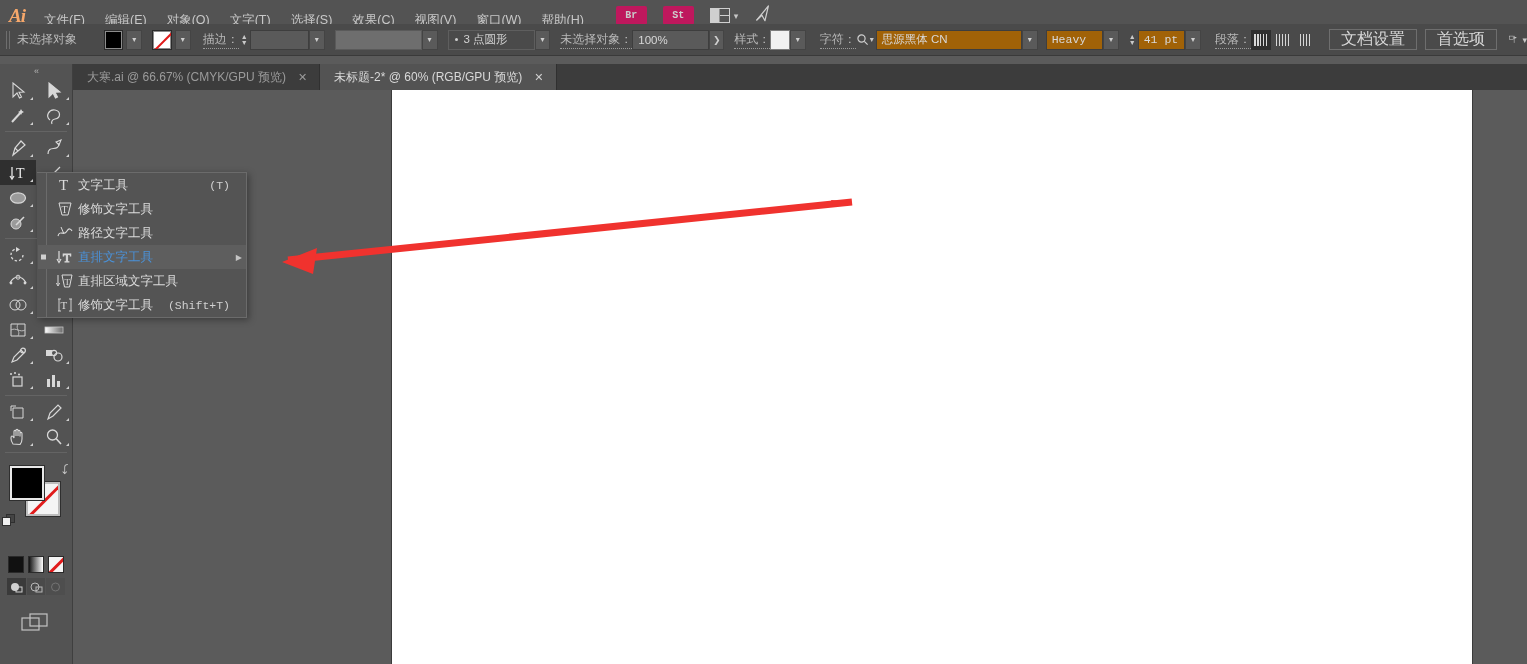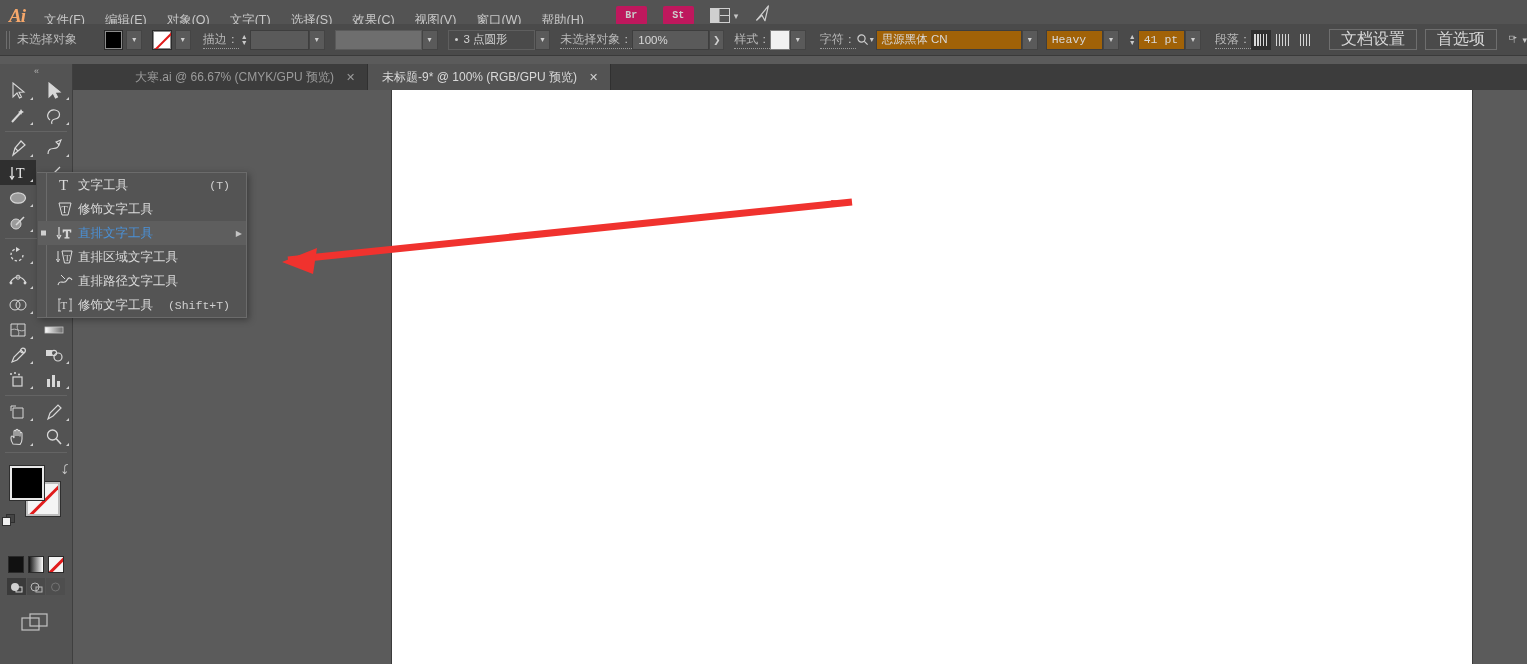--- a/index.html
+++ b/index.html
@@ -96,21 +96,21 @@
   .para-ic.on { background: #2e2e2e; }
   .para-ic i {
     display: block; width: 14px; height: 12px;
     background-image: repeating-linear-gradient(to right,#d6d6d6 0 1.5px,transparent 1.5px 3px);
   }
   .doc-ic { width: 18px; height: 16px; position: relative; }
 
   
   .tabbar {
     position: absolute; left: 0; top: 64px; width: 1527px; height: 26px;
-    background: #3c3c3c; display: flex; align-items: stretch; padding-left: 48px;
+    background: #3c3c3c; display: flex; align-items: stretch;
   }
   .tabbar-pad { width: 73px; background: #3c3c3c; }
   .tab {
     display: flex; align-items: center; gap: 12px; padding: 0 12px 0 14px;
     font-size: 12px; color: #9b9b9b; background: #3c3c3c;
     border-right: 1px solid #303030; white-space: nowrap; cursor: default;
   }
   .tab.active { background: #535353; color: #d9d9d9; }
   .tab .x { font-size: 11px; color: #9b9b9b; }
   .tab.active .x { color: #d0d0d0; }
@@ -334,21 +334,21 @@
     </span>
   </div>
 
   <div class="tabbar">
     <div class="tabbar-pad"></div>
     <div class="tab">
       <span>大寒.ai @ 66.67% (CMYK/GPU 预览)</span>
       <span class="x">✕</span>
     </div>
     <div class="tab active">
-      <span>未标题-9* @ 100% (RGB/GPU 预览)</span>
+      <span>未标题-2* @ 60% (RGB/GPU 预览)</span>
       <span class="x">✕</span>
     </div>
   </div>
 
   <div class="canvas-area">
     <div class="artboard"></div>
     <svg class="annot" viewBox="0 0 1454 574">
       <g>
         <path d="M 779 112 L 215 170" stroke="#f0322e" stroke-width="7" stroke-linecap="butt"></path>
         <path d="M 779 112 L 758 110 L 760 115 Z" fill="#f0322e"></path>
@@ -617,20 +617,30 @@
       <span class="fi">
         <svg width="16" height="16" viewBox="0 0 16 16">
             <path d="M2 2 L14 2 L11 14 L5 14 Z" fill="none" stroke="#dcdcdc" stroke-width="1"></path>
             <text x="4.5" y="12" font-family="Liberation Serif, serif" font-size="10" fill="#dcdcdc">T</text>
           </svg>
       </span>
       <span class="fly-lbl">修饰文字工具</span>
       <span class="shortcut"></span>
     </div>
 
+    <div class="fly-row">
+      <span class="fi">
+        <svg width="18" height="16" viewBox="0 0 18 16">
+            <path d="M2 11 C4 4 8 12 11 6 C13 2.5 15 4 16 6" fill="none" stroke="#dcdcdc" stroke-width="1.1"></path>
+            <line x1="5" y1="2" x2="8" y2="9" stroke="#dcdcdc" stroke-width="1"></line>
+          </svg>
+      </span>
+      <span class="fly-lbl">路径文字工具</span>
+      <span class="shortcut"></span>
+    </div>
 
     <div class="fly-row active">
       <span class="fly-marker"></span>
       <span class="fi">
         <svg width="18" height="16" viewBox="0 0 18 16">
           <line x1="3" y1="2" x2="3" y2="11" stroke="#dcdcdc" stroke-width="1.2"></line>
           <path d="M1 10 L3 13.5 L5 10" fill="none" stroke="#dcdcdc" stroke-width="1.2"></path>
           <text x="7" y="13" font-family="Liberation Serif, serif" font-size="13" fill="#dcdcdc">T</text>
         </svg>
       </span>
@@ -645,30 +655,20 @@
           <line x1="2" y1="2" x2="2" y2="11" stroke="#dcdcdc" stroke-width="1"></line>
           <path d="M0.4 10 L2 13 L3.6 10" fill="none" stroke="#dcdcdc" stroke-width="1"></path>
           <path d="M6 2 L16 2 L13.5 14 L8.5 14 Z" fill="none" stroke="#dcdcdc" stroke-width="1"></path>
           <text x="8.5" y="12" font-family="Liberation Serif, serif" font-size="9" fill="#dcdcdc">T</text>
         </svg>
       </span>
       <span class="fly-lbl">直排区域文字工具</span>
       <span class="shortcut"></span>
     </div>
 
-    <div class="fly-row">
-      <span class="fi">
-        <svg width="18" height="16" viewBox="0 0 18 16">
-            <path d="M2 12 C4 5 8 13 11 7 C13 3.5 15 5 16 7" fill="none" stroke="#dcdcdc" stroke-width="1.1"></path>
-            <line x1="5" y1="2" x2="9" y2="6" stroke="#dcdcdc" stroke-width="1"></line>
-          </svg>
-      </span>
-      <span class="fly-lbl">直排路径文字工具</span>
-      <span class="shortcut"></span>
-    </div>
 
     <div class="fly-row">
       <span class="fi">
         <svg width="16" height="16" viewBox="0 0 16 16">
           <text x="3.5" y="12" font-family="Liberation Serif, serif" font-size="11" fill="#dcdcdc">T</text>
           <path d="M2 2 L2 14 M14 2 L14 14 M1 2 L4 2 M12 2 L15 2 M1 14 L4 14 M12 14 L15 14" stroke="#dcdcdc" stroke-width="0.9" fill="none"></path>
         </svg>
       </span>
       <span class="fly-lbl">修饰文字工具</span>
       <span class="shortcut">(Shift+T)</span>

